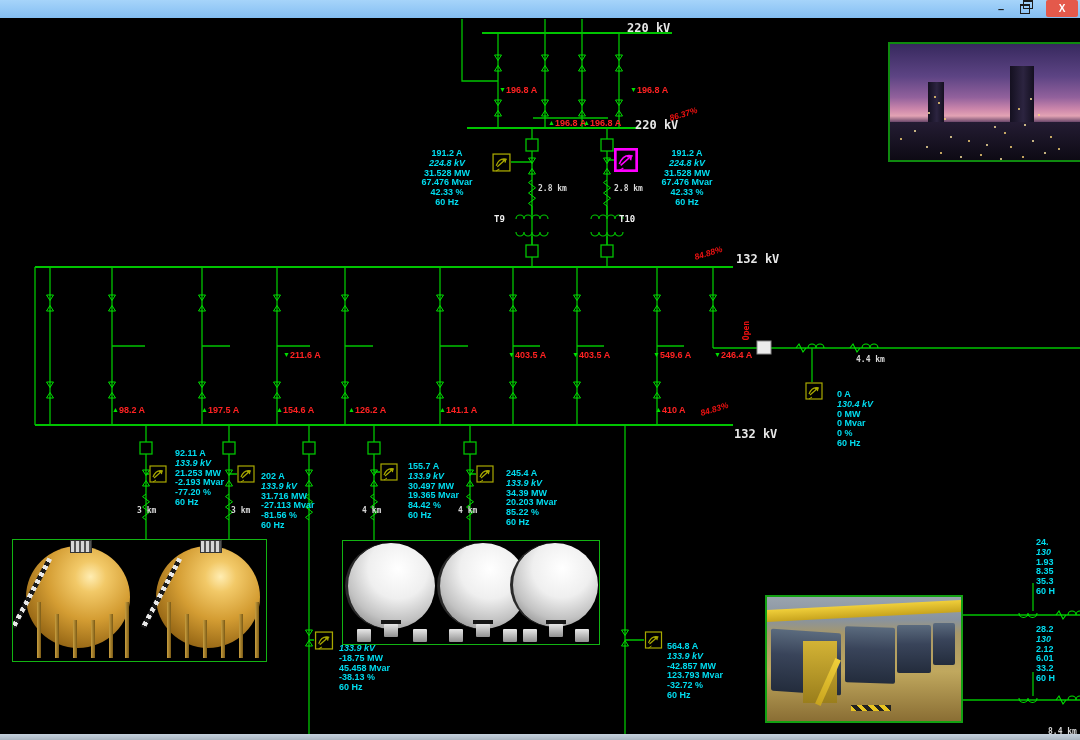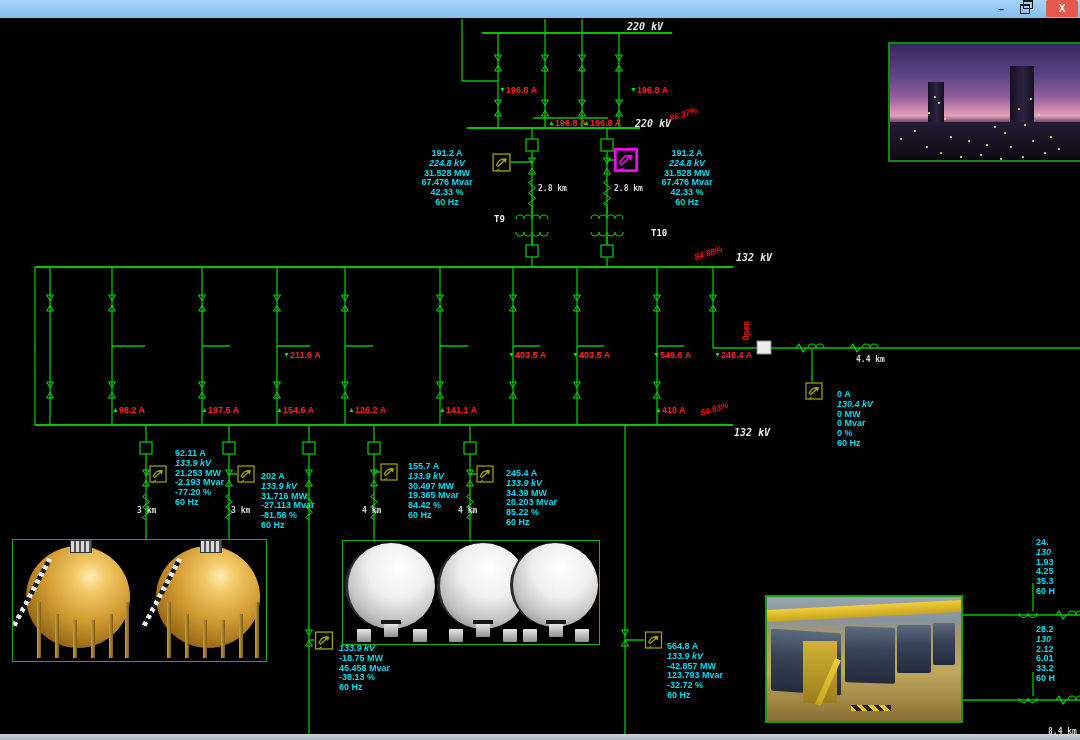--- a/index.html
+++ b/index.html
@@ -10,21 +10,21 @@
             background:linear-gradient(#a6d4fa,#84bef2);z-index:9;}
   .tb-btn{position:absolute;top:0;height:18px;display:flex;align-items:center;justify-content:center;cursor:default;}
   #btn-min{left:990px;width:22px;color:#1a1a1a;font-weight:bold;font-size:11px;}
   #btn-restore{left:1014px;width:22px;}
   .restore-glyph{position:relative;width:8px;height:7px;border:1px solid #1b1b1b;border-top-width:2px;background:transparent;}
   .restore-glyph::before{content:"";position:absolute;left:2px;top:-6px;width:8px;height:6px;border:1px solid #1b1b1b;border-top-width:2px;}
   #btn-close{left:1046px;width:32px;height:17px;background:#e4594b;border-radius:2px;color:#fff;
              font-weight:bold;font-size:10px;}
   
   .lbl{position:absolute;white-space:pre;z-index:4;}
-  .bus-lbl{font-family:"DejaVu Sans Mono",monospace;font-size:10px;font-weight:bold;color:#e8e8e8;font-style:italic;}
+  .bus-lbl{font-family:"DejaVu Sans Mono",monospace;font-size:12px;font-weight:bold;color:#e8e8e8;}
   .km-lbl{font-family:"DejaVu Sans Mono",monospace;font-size:8px;font-weight:bold;color:#d8d8d8;}
   .tx-lbl{font-family:"DejaVu Sans Mono",monospace;font-size:9px;font-weight:bold;color:#f0f0f0;}
   .cur-lbl{font-size:9px;font-weight:bold;color:#ff2222;}
   .cur-lbl .arr{color:#00e000;font-size:7px;vertical-align:1px;}
   .pct-lbl{font-size:8.5px;font-weight:bold;font-style:italic;color:#ee1111;transform:rotate(-17deg);transform-origin:left bottom;}
   .open-lbl{font-family:"DejaVu Sans Mono",monospace;font-size:8px;font-weight:bold;color:#ee1111;
             transform:rotate(-90deg);transform-origin:center;}
   .meas{position:absolute;z-index:4;font-size:9px;font-weight:bold;line-height:9.8px;color:#00dcef;}
   .meas .it{font-style:italic;}
   .meas.ctr{text-align:center;}
@@ -163,21 +163,21 @@
       <div class="foot big" style="left:206px;top:83px;"></div>
       <div class="foot" style="left:232px;top:88px;"></div>
   </div>
 
   <div id="bottom-strip"></div>
 <div class="lbl bus-lbl" style="left: 627px; top: 21px;">220 kV</div>
     <div class="lbl bus-lbl" style="left: 635px; top: 118px;">220 kV</div>
     <div class="lbl bus-lbl" style="left: 736px; top: 252px;">132 kV</div>
     <div class="lbl bus-lbl" style="left: 734px; top: 427px;">132 kV</div>
     <div class="lbl tx-lbl" style="left: 494px; top: 214px;">T9</div>
-    <div class="lbl tx-lbl" style="left: 619px; top: 228px; margin-left: 32px;">T10</div>
+    <div class="lbl tx-lbl" style="left: 619px; top: 214px;">T10</div>
     <div class="lbl km-lbl" style="left: 538px; top: 184px;">2.8 km</div>
     <div class="lbl km-lbl" style="left: 614px; top: 184px;">2.8 km</div>
     <div class="lbl km-lbl" style="left: 856px; top: 355px;">4.4 km</div>
     <div class="lbl km-lbl" style="left: 137px; top: 506px;">3 km</div>
     <div class="lbl km-lbl" style="left: 231px; top: 506px;">3 km</div>
     <div class="lbl km-lbl" style="left: 362px; top: 506px;">4 km</div>
     <div class="lbl km-lbl" style="left: 458px; top: 506px;">4 km</div>
     <div class="lbl km-lbl" style="left: 1110px; top: 620px;">6 km</div>
     <div class="lbl km-lbl" style="left: 1048px; top: 727px;">8.4 km</div>
     <div class="lbl pct-lbl" style="left: 671px; top: 113px;">86.37%</div>
@@ -267,21 +267,21 @@
       <div class="it">133.9 kV</div>
       <div>-42.857 MW</div>
       <div>123.793 Mvar</div>
       <div>-32.72 %</div>
       <div>60 Hz</div>
     </div>
     <div class="meas" style="left: 1036px; top: 538px; width: 44px;">
       <div>24.</div>
       <div class="it">130</div>
       <div>1.93</div>
-      <div>4.25</div>
+      <div>8.35</div>
       <div>35.3</div>
       <div>60 H</div>
     </div>
     <div class="meas" style="left: 1036px; top: 625px; width: 44px;">
       <div>28.2</div>
       <div class="it">130</div>
       <div>2.12</div>
       <div>6.01</div>
       <div>33.2</div>
       <div>60 H</div>

